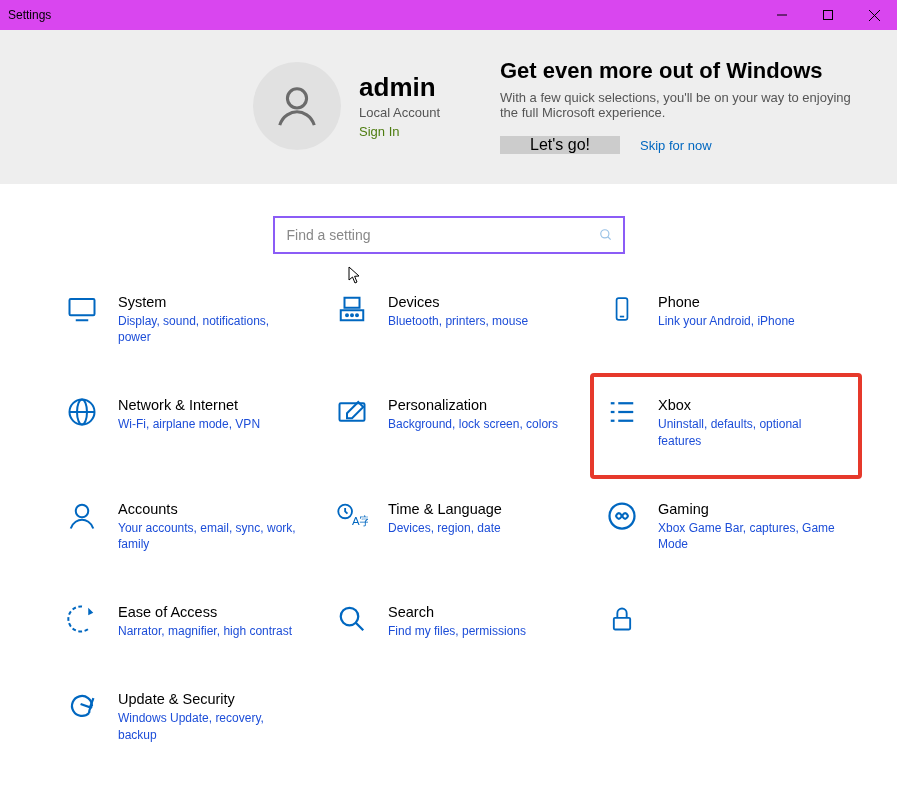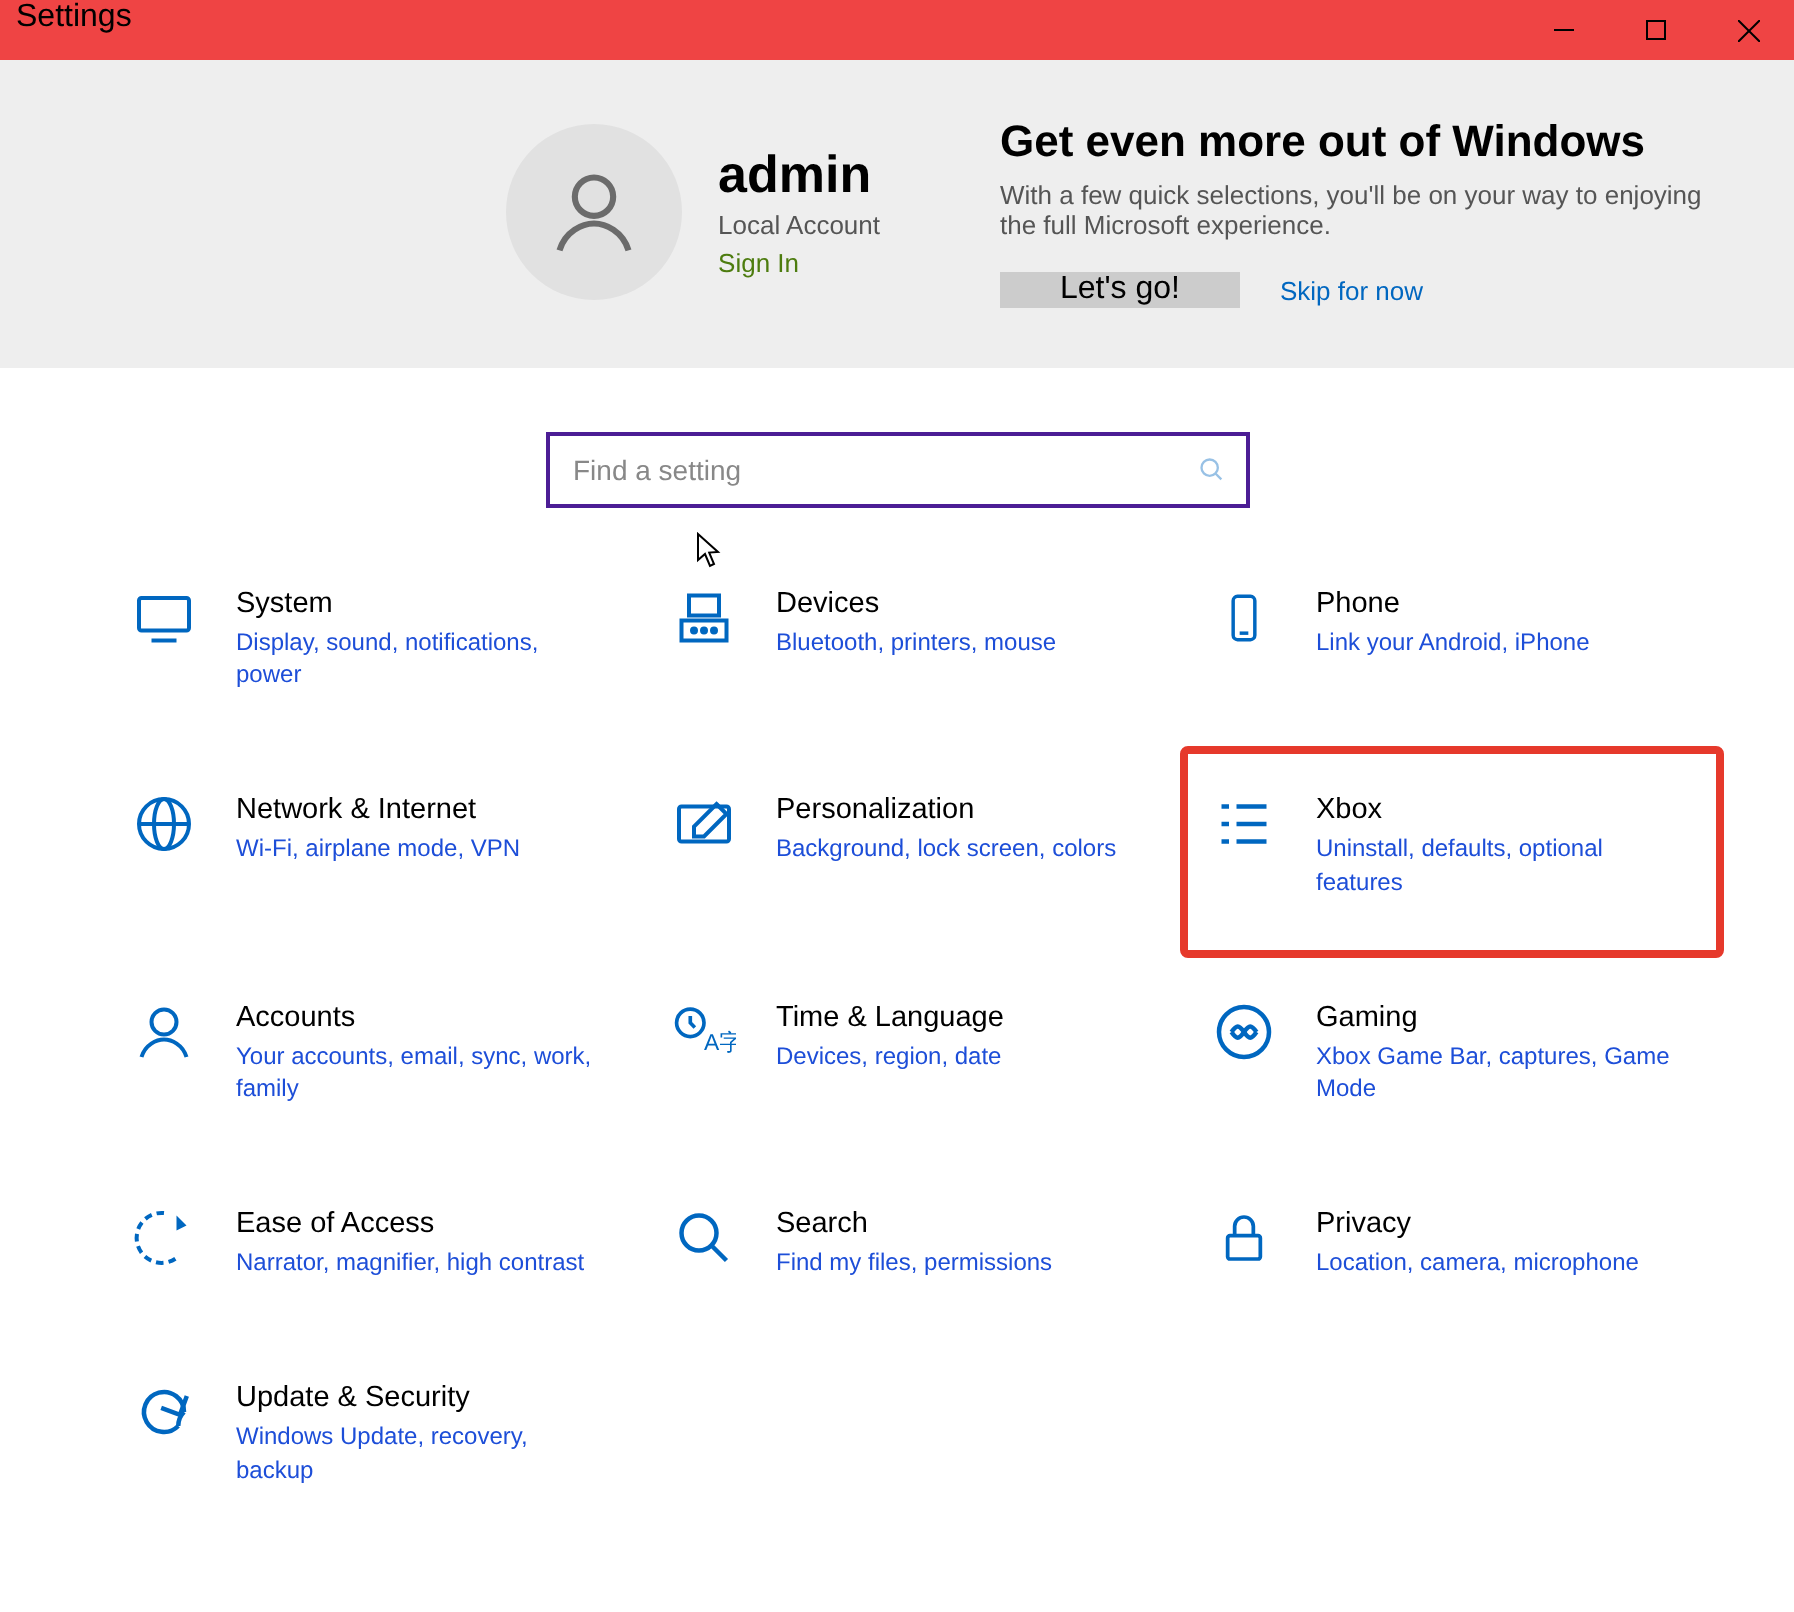--- a/index.html
+++ b/index.html
@@ -7,26 +7,26 @@
     padding: 0;
     font-family: "Segoe UI", Arial, sans-serif;
     background: #ffffff;
     color: #000;
     width: 897px;
     height: 806px;
     overflow: hidden;
   }
   .titlebar {
     display: flex;
-    align-items: flex-start;
+    align-items: center;
     justify-content: space-between;
     height: 30px;
     padding: 0 0 0 8px;
-    font-size: 16px;
-    background: #ef4444;
+    font-size: 12px;
+    background: #d946ef;
   }
   .titlebar .controls {
     display: flex;
   }
   .titlebar .ctrl {
     width: 46px;
     height: 30px;
     display: flex;
     align-items: center;
     justify-content: center;
@@ -104,21 +104,21 @@
   .searchbar-wrap {
     display: flex;
     justify-content: center;
     padding-top: 32px;
     padding-bottom: 20px;
     position: relative;
   }
   .searchbar {
     width: 328px;
     height: 34px;
-    border: 2px solid #4c1d95;
+    border: 2px solid #8b5cf6;
     display: flex;
     align-items: center;
     padding: 0 10px;
     position: relative;
   }
   .searchbar input {
     border: none;
     outline: none;
     font-size: 14px;
     flex: 1;
@@ -395,24 +395,20 @@
     </div>
   </div>
 
   <div class="tile">
     <div class="iconwrap">
       <svg width="28" height="30" viewBox="0 0 24 24" fill="none" stroke="currentColor" stroke-width="1.6">
           <rect x="5" y="11" width="14" height="10" rx="1"></rect>
           <path d="M8 11V7a4 4 0 0 1 8 0v4"></path>
         </svg>
     </div>
-    <div>
-      <div class="title">Privacy</div>
-      <div class="desc">Location, camera, microphone</div>
-    </div>
   </div>
 
   <div class="tile">
     <div class="iconwrap">
       <svg width="30" height="30" viewBox="0 0 24 24" fill="none" stroke="currentColor" stroke-width="1.8">
           <path d="M20 12a8 8 0 1 0-2.3 5.6"></path>
           <polyline points="20 4 20 12 12 12" transform="rotate(20 16 8)"></polyline>
           <path d="M4 12a8 8 0 0 0 2.3-5.6" transform="rotate(180 12 12)"></path>
         </svg>
     </div>

